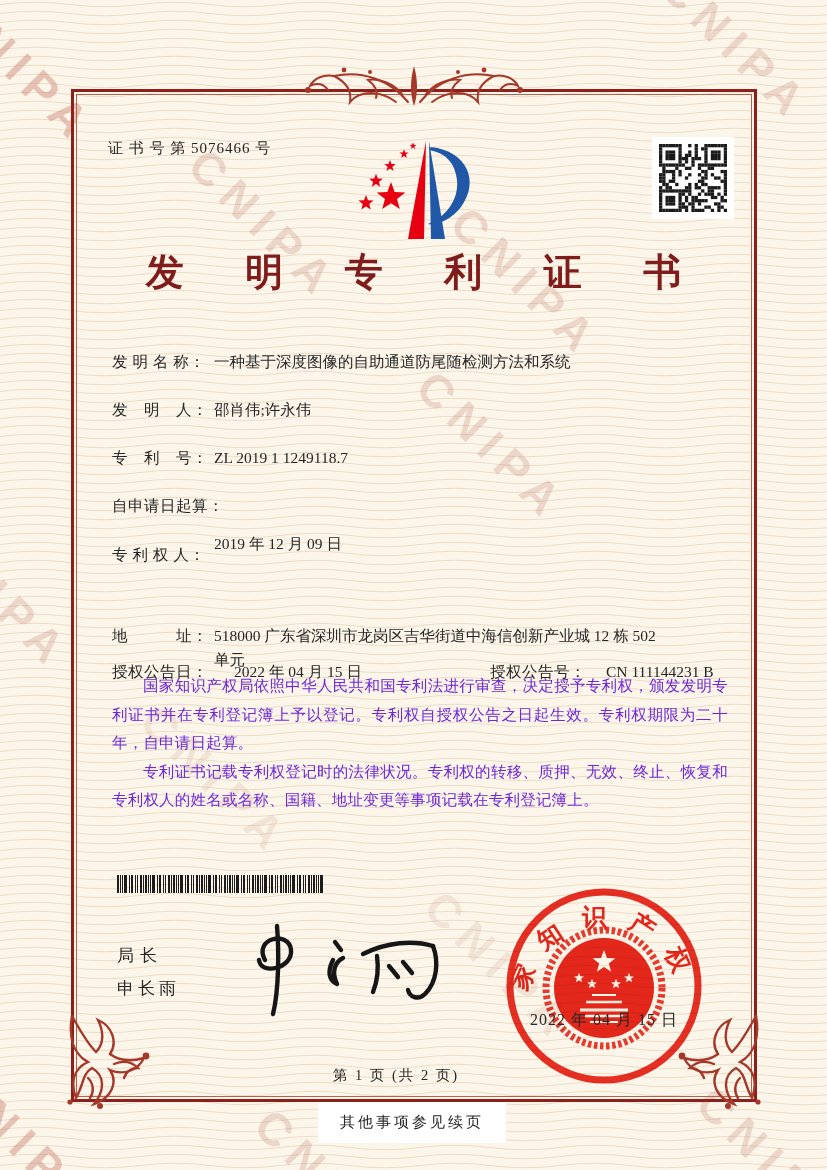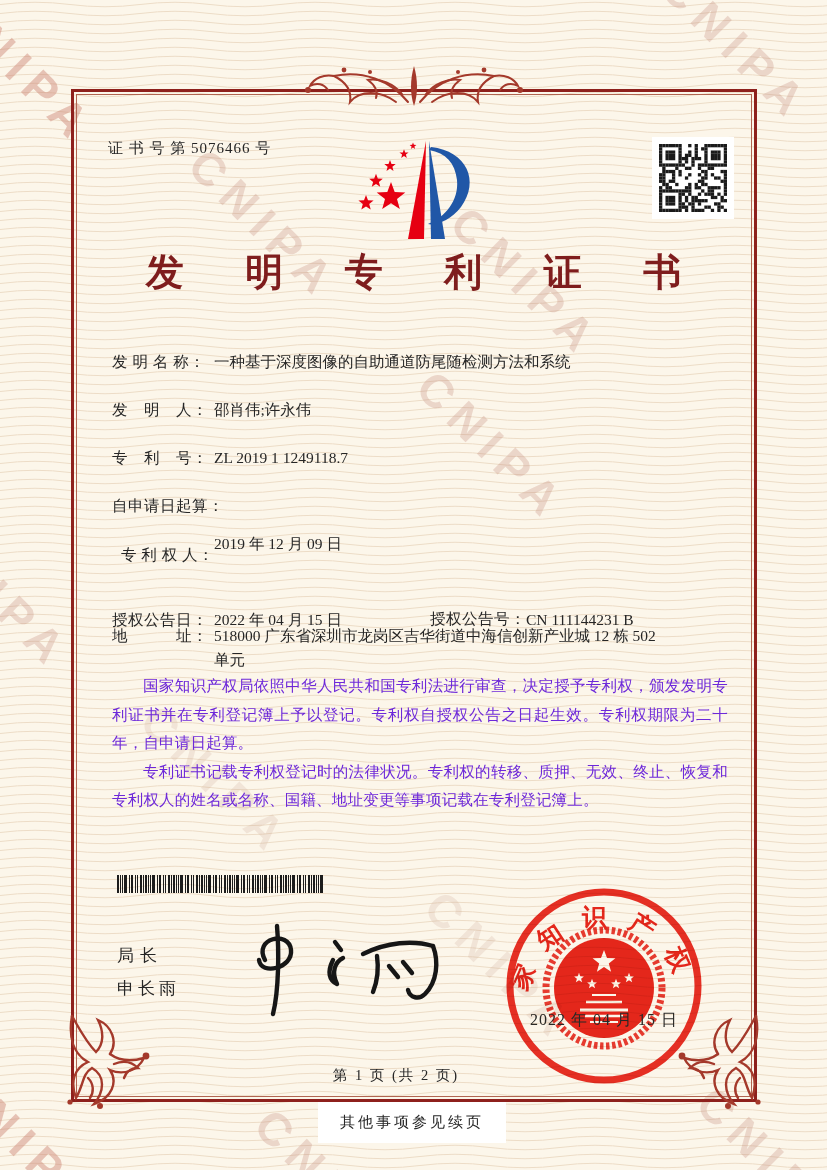--- a/index.html
+++ b/index.html
@@ -40,23 +40,23 @@
     position:absolute; z-index:4; left:0; top:247px; width:827px; margin:0;
     text-align:center; font-size:38px; font-weight:bold; color:#7f1d1d;
     letter-spacing:26px; text-indent:26px; white-space:nowrap;
   }
   
   .row{position:absolute; z-index:4; left:112px; display:flex; font-size:15.5px; line-height:24px;}
   .row .lab{width:102px; flex:none; white-space:pre; letter-spacing:.5px;}
   .row .val{width:452px; word-break:break-all;}
   .row .val.wide{width:540px; white-space:nowrap;margin-top:38px;}
   .r1{top:350px;} .r2{top:398px;} .r3{top:446px;} .r4{top:494px;}
-  .r5{top:543px;text-align:right;} .r6{top:624px;} .r7{top:608px;}
+  .r5{top:543px;} .r6{top:624px;} .r7{top:660px;gap:20px;}
   .r7 .val{width:168px; white-space:nowrap;}
-  .r7 .lab2{margin-left:48px; white-space:pre; letter-spacing:.5px;font-family:Liberation Mono, monospace;}
+  .r7 .lab2{margin-left:68px; white-space:pre; letter-spacing:.5px;}
   .r7 .val2{white-space:nowrap;}
   
   .paras{position:absolute; z-index:4; left:112px; top:672px; width:616px;}
   .paras p{
     margin:0; font-size:15.5px; line-height:28.5px; text-align:justify;
     text-indent:2em; color:#6d28d9; letter-spacing:.2px;
   }
   
   .barcode{position:absolute; z-index:4; left:117px; top:875px;}
   

